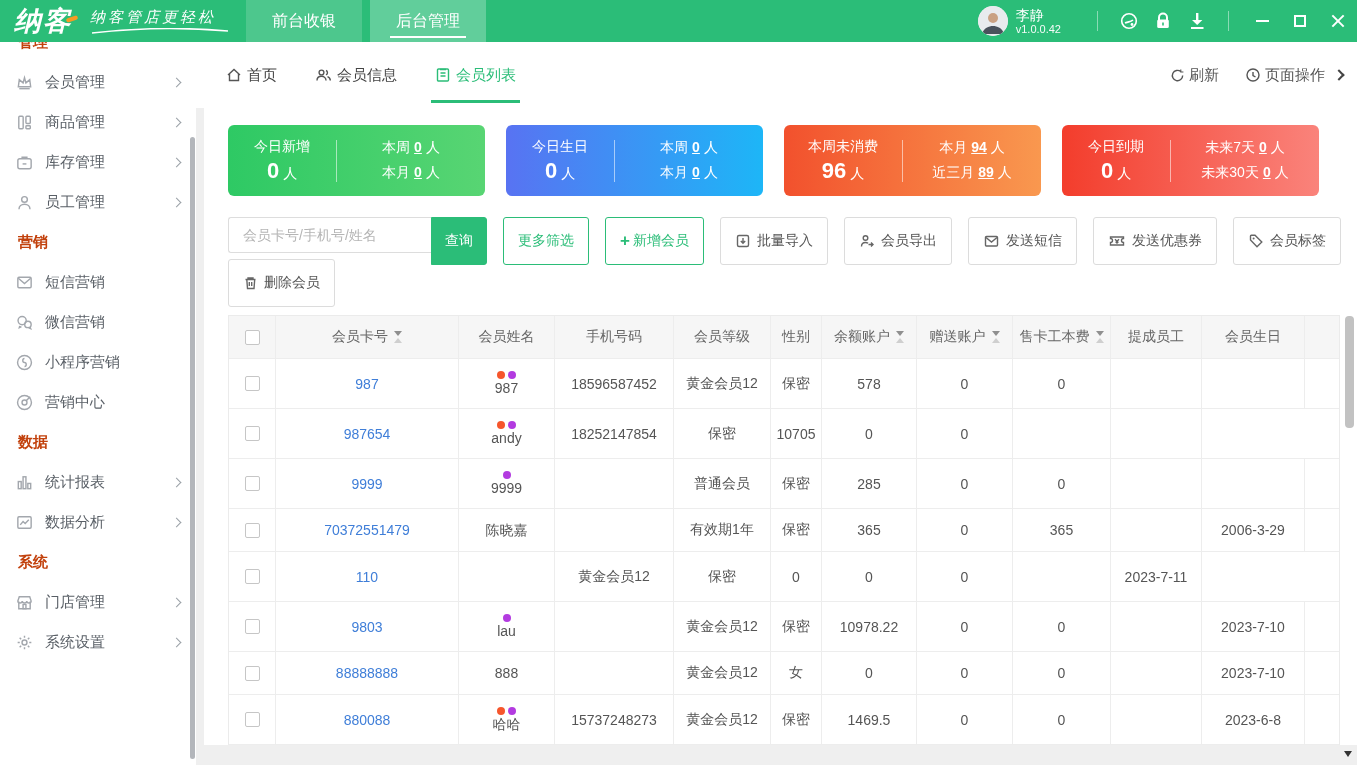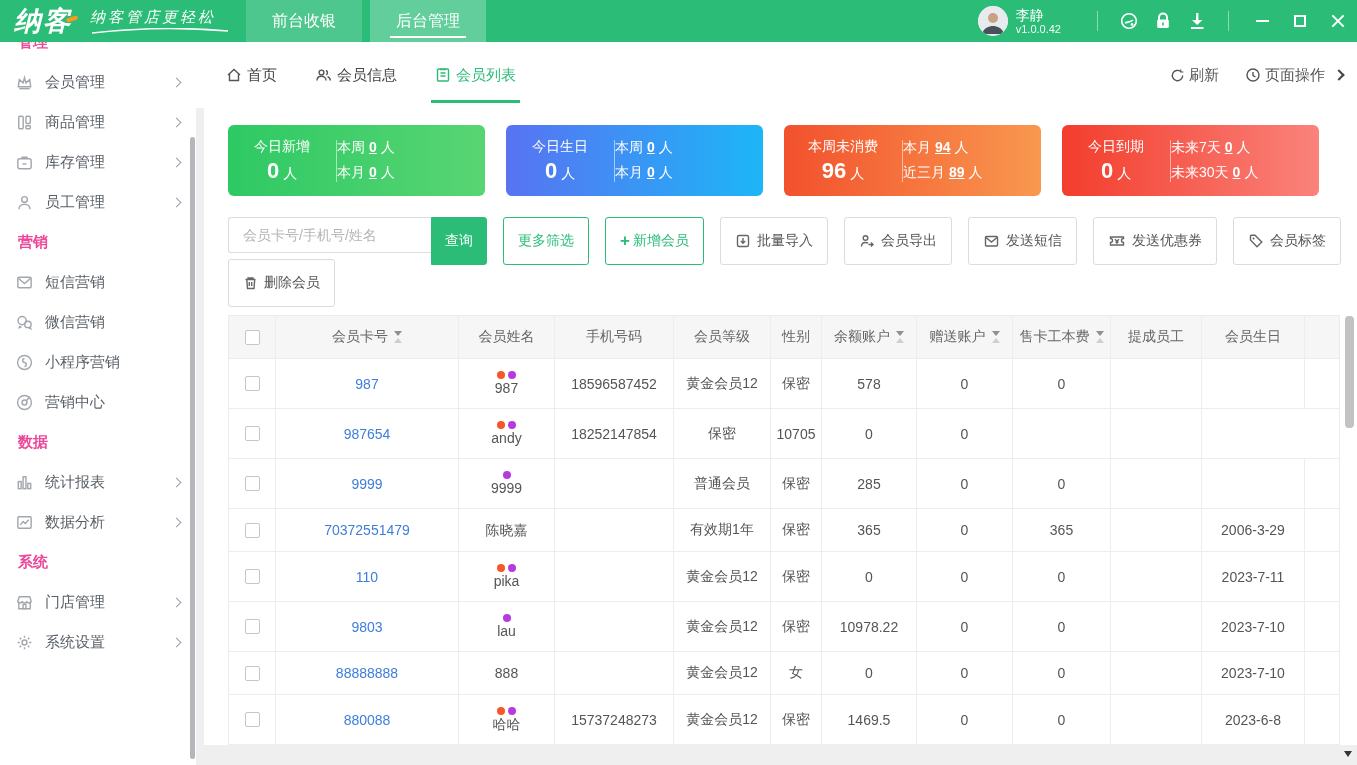--- a/index.html
+++ b/index.html
@@ -31,21 +31,21 @@
   .min-glyph { width:13px; height:2px; background:#fff; }
   .max-glyph { width:12px; height:12px; border:2px solid #fff; }
   .close-glyph { position:relative; width:14px; height:14px; }
   .close-glyph::before,.close-glyph::after { content:""; position:absolute; left:-1px; top:6px; width:16px; height:2px; background:#fff; }
   .close-glyph::before { transform:rotate(45deg); } .close-glyph::after { transform:rotate(-45deg); }
 
   
   .sidebar { position:absolute; left:0; top:42px; width:196px; bottom:0; background:#fff; overflow:hidden; z-index:20; }
   .side-inner { margin-top:-20px; }
   .side-row { height:40px; display:flex; align-items:center; padding-left:14px; cursor:pointer; }
-  .side-title { font-size:15px; font-weight:bold; color:#ec4899; padding-left:18px; cursor:default; }
+  .side-title { font-size:15px; font-weight:bold; color:#c2410c; padding-left:18px; cursor:default; }
   .side-row .s-icon { width:20px; height:20px; flex:none; display:flex; align-items:center; justify-content:center; }
   .side-row .s-label { margin-left:11px; font-size:15px; color:#595f66; }
   .side-row .chev { margin-left:auto; margin-right:16px; width:7px; height:7px; border-top:1.6px solid #9aa0a6; border-right:1.6px solid #9aa0a6; transform:rotate(45deg); }
   .side-scroll-thumb { position:absolute; right:1px; top:95px; width:5px; height:622px; background:#b3b6bb; border-radius:3px; }
 
   
   .main { position:absolute; left:196px; top:42px; right:0; bottom:0; background:#efefef; }
   .tabbar { position:absolute; left:0; top:0; right:0; height:66px; background:#fff; display:flex; align-items:center; padding:0 14px 0 30px; }
   .page-tab { position:relative; height:55px; display:flex; align-items:center; margin-right:38px; font-size:15px; color:#444; cursor:pointer; }
   .page-tab svg { margin-right:5px; }
@@ -58,21 +58,21 @@
 
   .panel { position:absolute; left:8px; top:61px; right:0; bottom:20px; background:#fff; overflow:hidden; }
 
   
   .stat-card { position:absolute; top:22px; width:257px; height:71px; border-radius:6px; color:#fff; display:flex; align-items:center; }
   .card-main { width:108px; text-align:center; }
   .card-main-label { font-size:14px; }
   .card-main-value { margin-top:2px; font-size:14px; }
   .card-main-value .big { font-size:22px; font-weight:bold; margin-right:4px; }
   .card-div { width:1px; height:42px; background:rgba(255,255,255,.55); }
-  .card-rows { flex:1; display:flex; flex-direction:column; gap:7px; }
+  .card-rows { flex:1; display:flex; flex-direction:column; gap:7px; align-items:center; }
   .card-row { font-size:14px; }
   .card-row .cv { font-weight:bold; text-decoration:underline; margin:0 4px; cursor:pointer; }
 
   
   .toolbar { position:absolute; left:24px; top:114px; right:10px; display:flex; gap:16px; }
   .search-group { display:flex; height:36px; }
   .search-box { width:203px; height:36px; border:1px solid #ddd; border-right:none; border-radius:3px 0 0 3px; display:flex; align-items:center; padding:0 8px; background:#fff; }
   .search-box input { border:none; outline:none; flex:1; font-size:14px; color:#333; margin-left:6px; font-family:inherit; background:transparent; }
   .search-box input::placeholder { color:#b5b5b5; }
   .btn { height:48px; display:flex; align-items:center; justify-content:center; padding:0 14px; border:1px solid #dcdcdc; background:#fff; border-radius:3px; font-size:14px; color:#555; cursor:pointer; white-space:nowrap; }
@@ -618,27 +618,20 @@
             <div class="cell">2006-3-29</div>
             <div class="cell"></div>
           </div>
           <div class="trow tall">
             <div class="cell">
               <div class="checkbox"></div>
             </div>
             <div class="cell">
               <div class="card-link">110</div>
             </div>
-            <div class="cell name-cell">
-              <div class="dots">
-                <div class="dot" style="background: rgb(246, 86, 44);"></div>
-                <div class="dot" style="background: rgb(179, 59, 224);"></div>
-              </div>
-              <span>pika</span>
-            </div>
             <div class="cell"></div>
             <div class="cell">黄金会员12</div>
             <div class="cell">保密</div>
             <div class="cell">0</div>
             <div class="cell">0</div>
             <div class="cell">0</div>
             <div class="cell"></div>
             <div class="cell">2023-7-11</div>
             <div class="cell"></div>
           </div>

